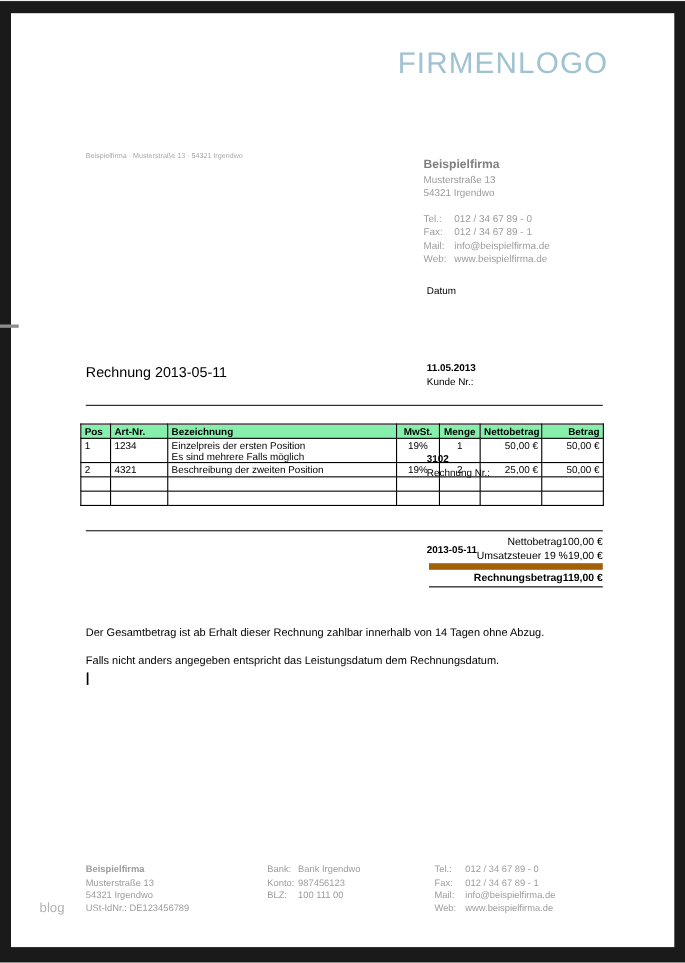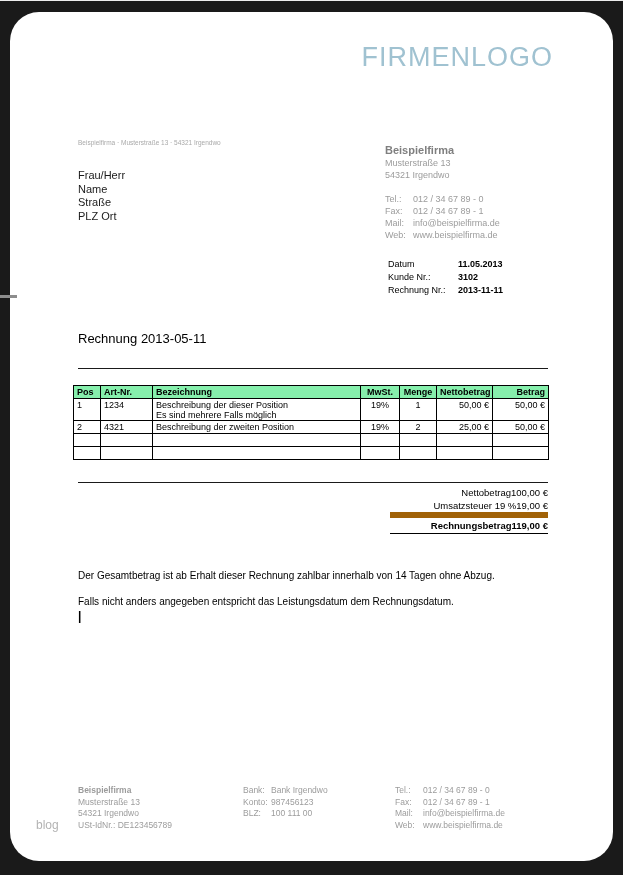--- a/index.html
+++ b/index.html
@@ -6,37 +6,37 @@
   html, body { width:623px; height:875px; }
   body {
     position:relative;
     background:#1a1a1a;
     overflow:hidden;
     font-family:"Liberation Sans", sans-serif;
   }
   .top-hairline { position:absolute; top:0; left:0; width:623px; height:1px; background:#ededed; }
   .fold-mark { position:absolute; left:0; top:295px; width:17px; height:3px; background:#8d8d8d; }
 
-  .page { position:absolute; left:10px; top:12px; width:603px; height:849px; background:#ffffff;border-radius:29px; }
+  .page { position:absolute; left:10px; top:12px; width:603px; height:849px; background:#ffffff; }
   .abs { position:absolute; }
 
   .logo { top:30px; right:60px; font-size:27px; letter-spacing:1px; color:#a0c2d1; }
   .sender-line { top:127px; left:68px; font-size:6.5px; color:#a9a9a9; }
 
   .recipient { top:157px; left:68px; font-size:11px; line-height:13.5px; color:#1b1b1b; }
 
   .company { top:132px; left:375px; width:172px; }
   .company-name { font-size:11px; font-weight:bold; color:#7f7f7f; line-height:13px; }
   .company-addr { font-size:9px; color:#9c9c9c; line-height:12px; }
   .contact-rows { margin-top:12px; }
   .crow { display:flex; font-size:9px; color:#9c9c9c; line-height:12px; }
   .clabel { width:28px; flex:0 0 28px; }
 
   .meta { top:246px; left:378px; font-size:9px; color:#000; }
-  .mrow { display:flex; line-height:13px; }
+  .mrow { display:flex; line-height:13px;flex-direction:column; }
   .mlabel { width:70px; flex:0 0 70px; }
   .mvalue { font-weight:bold; }
 
   .doc-title { top:319px; left:68px; font-size:13px; font-weight:normal; color:#000; }
   .title-rule { top:356px; left:68px; width:470px; height:1px; background:#1a1a1a; }
 
   table.items { position:absolute; top:373px; left:63px; width:475px;
     border-collapse:collapse; table-layout:fixed; font-size:9px; color:#000; }
   table.items th, table.items td { border:1px solid #000; padding:1px 3px 0 3px; vertical-align:top; overflow:hidden; }
   table.items th { background:#86efac; font-weight:bold; height:13px; }
@@ -66,26 +66,20 @@
 <body>
 
 <div class="top-hairline"></div>
 
 <div class="page">
 
   <div class="abs logo">FIRMENLOGO</div>
 
   <div class="abs sender-line">Beispielfirma · Musterstraße 13 · 54321 Irgendwo</div>
 
-  <div class="abs recipient">
-    <div>Frau/Herr</div>
-    <div>Name</div>
-    <div>Straße</div>
-    <div>PLZ Ort</div>
-  </div>
 
   <div class="abs company">
     <div class="company-name">Beispielfirma</div>
     <div class="company-addr">Musterstraße 13</div>
     <div class="company-addr">54321 Irgendwo</div>
     <div class="contact-rows">
       <div class="crow">
         <span class="clabel">Tel.:</span>
         <span>012 / 34 67 89 - 0</span>
       </div>
@@ -108,21 +102,21 @@
     <div class="mrow">
       <span class="mlabel">Datum</span>
       <span class="mvalue">11.05.2013</span>
     </div>
     <div class="mrow">
       <span class="mlabel">Kunde Nr.:</span>
       <span class="mvalue">3102</span>
     </div>
     <div class="mrow">
       <span class="mlabel">Rechnung Nr.:</span>
-      <span class="mvalue">2013-11-11</span>
+      <span class="mvalue">2013-05-11</span>
     </div>
   </div>
 
   <div class="abs doc-title">Rechnung 2013-05-11</div>
   <div class="abs title-rule"></div>
 
   <table class="items">
     <colgroup>
       <col style="width:27px">
         <col style="width:52px">
@@ -141,21 +135,21 @@
         <th class="ac">Menge</th>
         <th class="ar">Nettobetrag</th>
         <th class="ar">Betrag</th>
       </tr>
     </thead>
     <tbody>
       <tr>
         <td class="al">1</td>
         <td class="al">1234</td>
         <td class="al">
-          <div>Beschreibung der dieser Position</div>
+          <div>Einzelpreis der ersten Position</div>
           <div>Es sind mehrere Falls möglich</div>
         </td>
         <td class="ac">19%</td>
         <td class="ac">1</td>
         <td class="ar">50,00 €</td>
         <td class="ar">50,00 €</td>
       </tr>
       <tr>
         <td class="al">2</td>
         <td class="al">4321</td>

